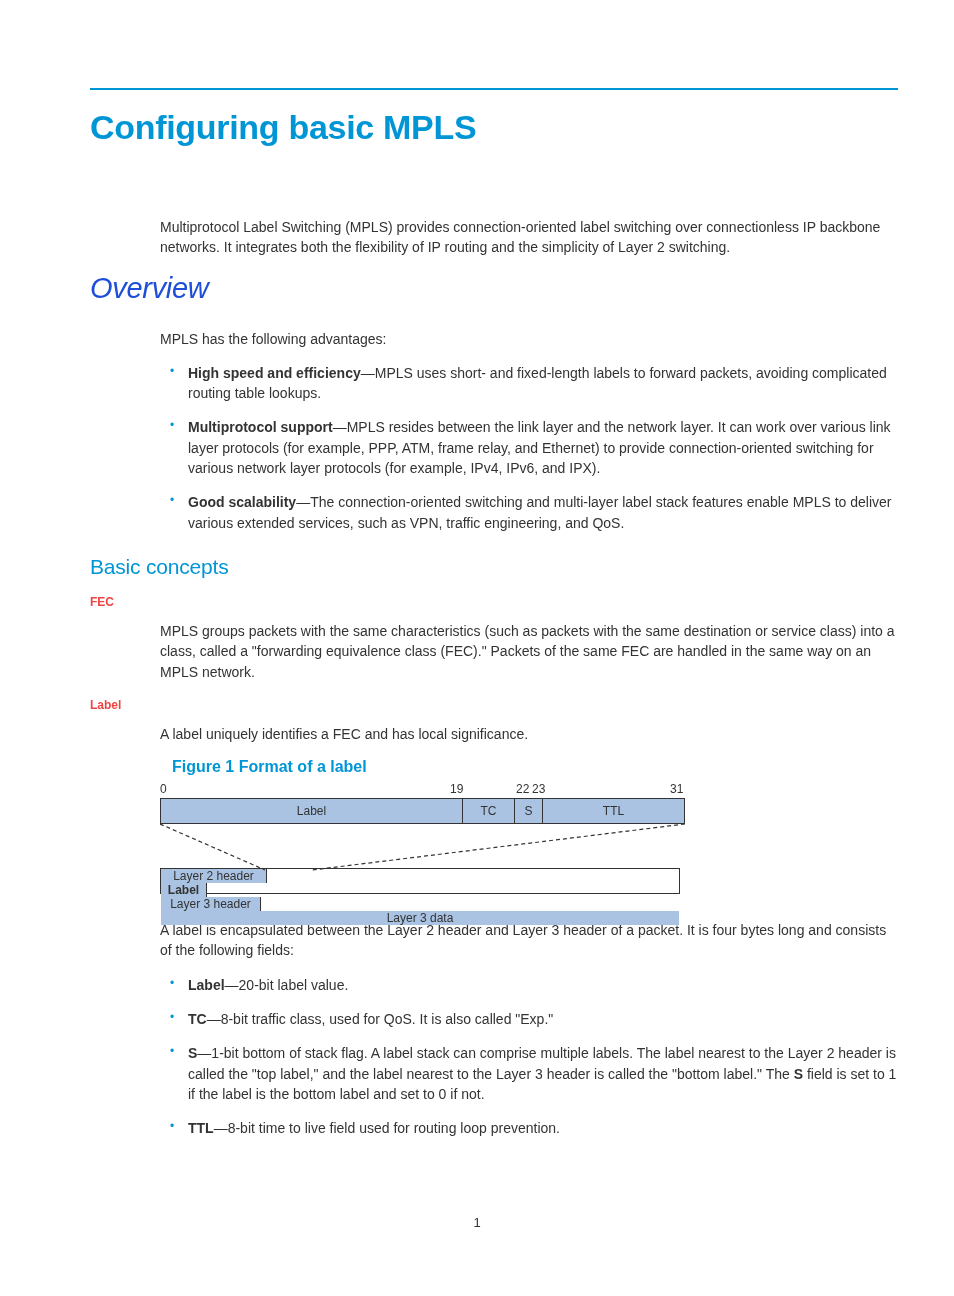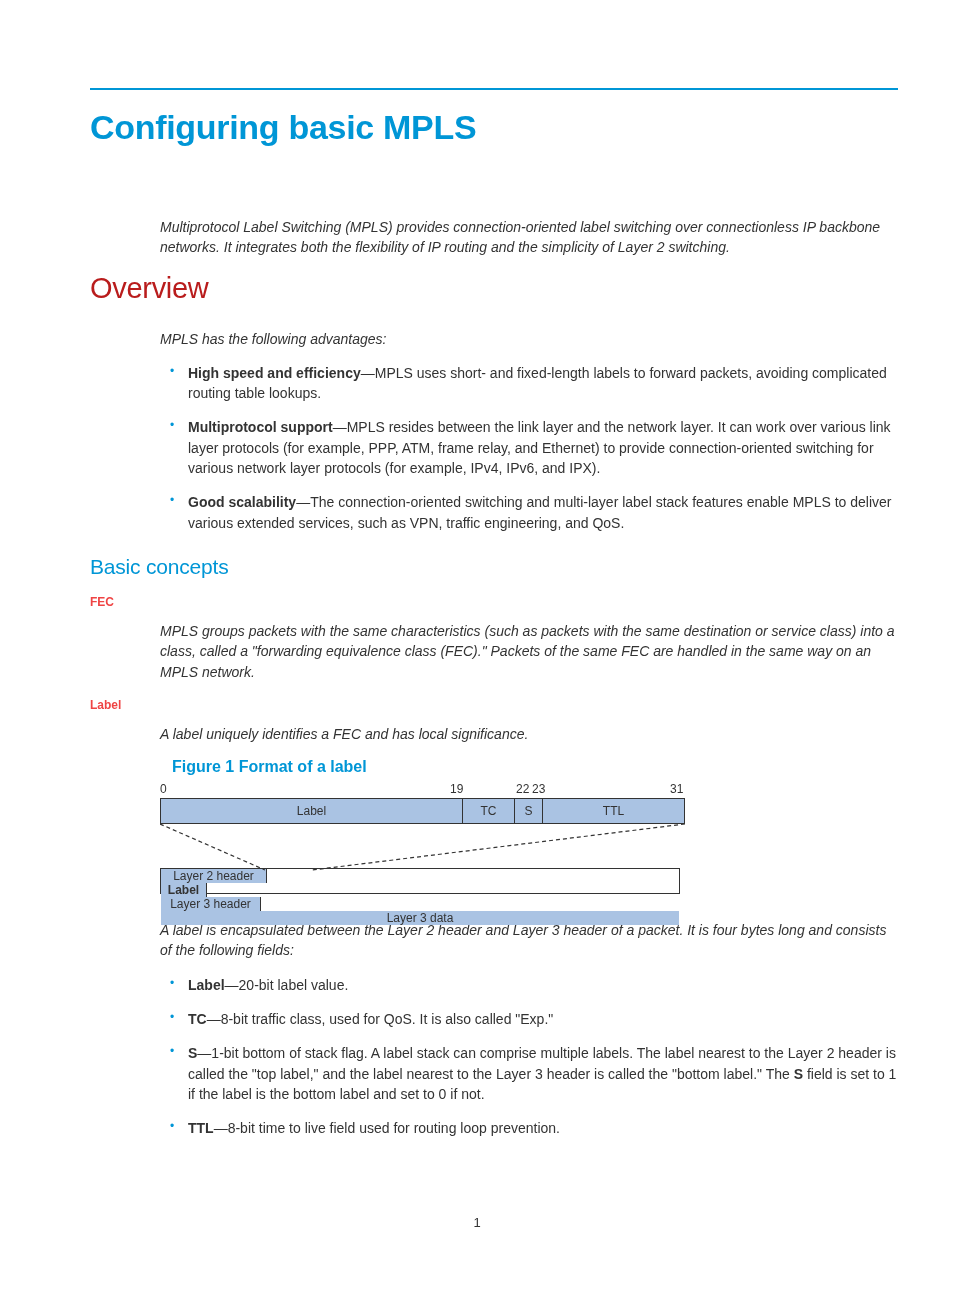--- a/index.html
+++ b/index.html
@@ -26,44 +26,44 @@
     font-family: Arial, Helvetica, sans-serif;
     font-weight: bold;
     font-size: 34px;
     color: #0096D6;
     margin: 0 0 70px 0;
     letter-spacing: -0.3px;
   }
   h2.h1 {
     font-weight: normal;
     font-size: 29px;
-    color: #b91c1c;
+    color: #1d4ed8;
     margin: 0 0 24px 0;
     letter-spacing: -0.3px;
+    font-style: italic;
   }
   h3.h2 {
     font-weight: normal;
     font-size: 21px;
     color: #0096D6;
     margin: 22px 0 14px 0;
     letter-spacing: -0.2px;
   }
   h4.h3 {
     font-weight: bold;
     font-size: 12px;
     color: #ef4444;
     margin: 16px 0 12px 0;
   }
   .body-block {
     margin-left: 70px;
   }
   p {
     margin: 0 0 14px 0;
     line-height: 1.45;
-    font-style: italic;
   }
   ul.bullets {
     list-style: none;
     padding: 0;
     margin: 0 0 10px 0;
   }
   ul.bullets > li {
     position: relative;
     padding-left: 28px;
     margin-bottom: 10px;

